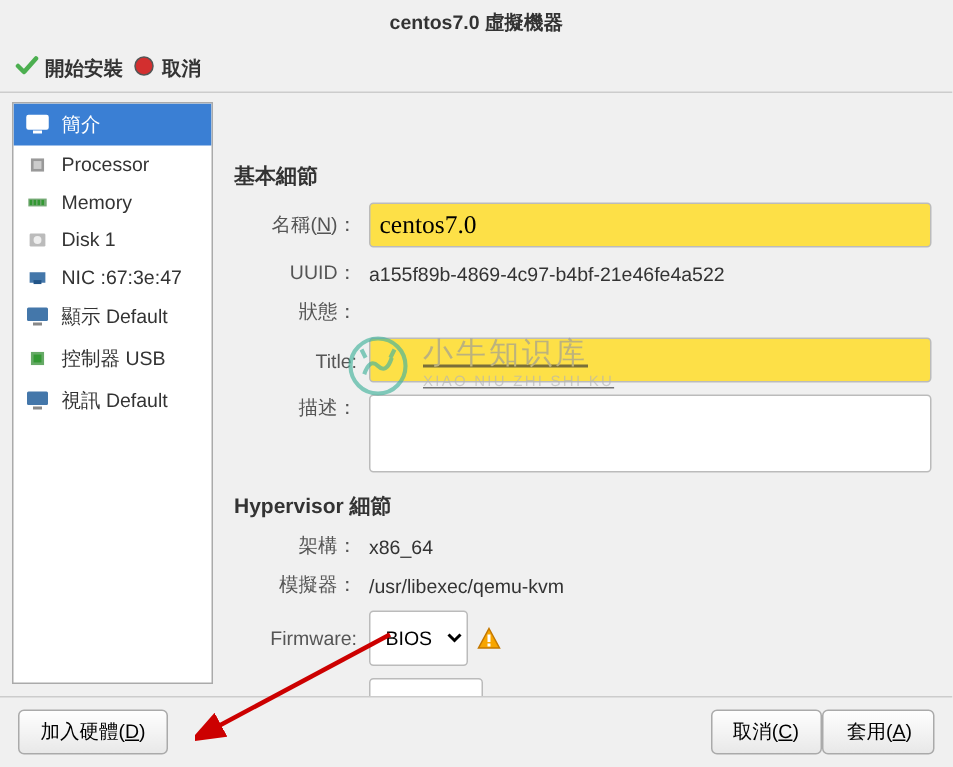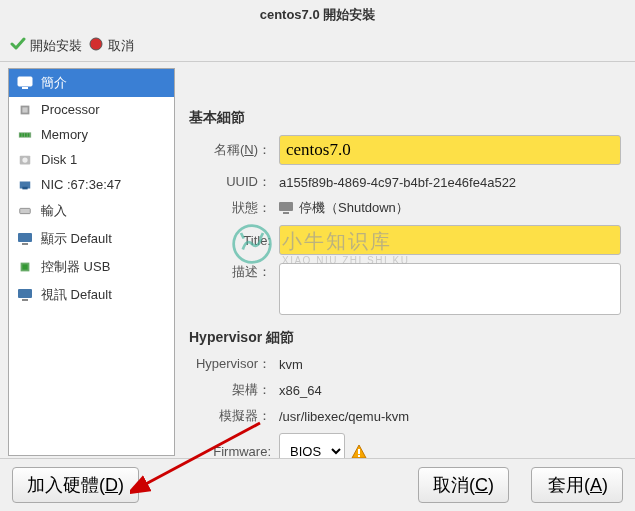--- a/index.html
+++ b/index.html
@@ -1,50 +1,50 @@
 <!DOCTYPE html>
 <html><head>
 <meta charset="utf-8">
 <style>
 * { box-sizing: border-box; margin: 0; padding: 0; font-family: sans-serif; }
 body { width: 635px; height: 511px; background: #f0f0f0; font-size: 13px; color: #333; position: relative; overflow: hidden; }
 .titlebar { text-align: center; font-weight: bold; padding: 6px 0; font-size: 13px; }
 .toolbar { padding: 6px 10px; display: flex; align-items: center; gap: 6px; border-bottom: 1px solid #ccc; }
-.toolbar .item { display: flex; align-items: center; gap: 4px; cursor: pointer; }
+.toolbar .item { display: flex; align-items: center; gap: 4px; cursor: pointer; font-weight: bold; }
 .content { display: flex; height: 400px; }
-.sidebar { width: 167px; border: 1px solid #aaa; background: #fff; margin: 6px 0 6px 8px; overflow: hidden; }
+.sidebar { width: 134px; border: 1px solid #aaa; background: #fff; margin: 6px 0 6px 8px; overflow: hidden; }
 .sidebar-item { display: flex; align-items: center; gap: 8px; padding: 5px 8px; cursor: pointer; }
 .sidebar-item.selected { background: #3a7fd4; color: #fff; }
 .sidebar-item .icon { width: 16px; height: 14px; flex-shrink: 0; }
 .main { flex: 1; padding: 10px 14px; }
 .section-title { font-weight: bold; margin-bottom: 8px; font-size: 14px; margin-top: 37px; }
 .form-row { display: flex; align-items: center; margin-bottom: 8px; }
 .form-row .label { width: 90px; text-align: right; padding-right: 8px; color: #555; }
 .form-row .value { flex: 1; color: #333; display: flex; align-items: center; gap: 6px; }
 .form-row input[type=text] { flex: 1; border: 1px solid #bbb; border-radius: 3px; padding: 4px 6px; background: #fde047; font-size: 17px; font-family: Liberation Serif, serif; }
 .form-row textarea { flex: 1; border: 1px solid #bbb; border-radius: 3px; padding: 4px 6px; height: 52px; background: #fff; resize: none; font-size: 13px; }
 .form-row select { border: 1px solid #bbb; border-radius: 3px; padding: 9px 6px; background: #fff; font-size: 13px; }
 .warning-icon { width: 16px; height: 16px; }
 .footer { position: absolute; bottom: 0; left: 0; right: 0; padding: 8px 12px; border-top: 1px solid #ccc; display: flex; align-items: center; background: #f0f0f0; }
 .footer .left { flex: 0 0 auto; }
 .footer .spacer { flex: 1; }
-button { border: 1px solid #aaa; background: linear-gradient(#fefefe,#e8e8e8); border-radius: 4px; padding: 5px 14px; cursor: pointer; font-size: 18px; }
-button + button { margin-left: 22px; padding-left: 16px; }
+button { border: 1px solid #aaa; background: linear-gradient(#fefefe,#e8e8e8); border-radius: 4px; padding: 5px 14px; cursor: pointer; font-size: 13px; }
+button + button { margin-left: 0; padding-left: 16px; }
 .arrow { position: absolute; pointer-events: none; }
-.watermark { position: absolute; top: 222px; left: 230px; opacity: 0.65; display: flex; align-items: flex-end; gap: 8px; pointer-events: none; }
+.watermark { position: absolute; top: 222px; left: 230px; opacity: 0.65; display: flex; align-items: flex-start; gap: 8px; pointer-events: none; text-decoration: underline; }
 .watermark .logo { width: 44px; height: 44px; }
 .watermark .txt-cn { font-size: 20px; color: #9a9a9a; letter-spacing: 2px; }
 .watermark .txt-py { font-size: 10px; color: #b5b5b5; letter-spacing: 1.5px; }
 .underline { text-decoration: underline; }
 .monitor-icon { width: 14px; height: 12px; display: inline-block; }
 </style>
 </head>
 <body>
 
-<div class="titlebar">centos7.0 開始安裝</div>
+<div class="titlebar">centos7.0 虛擬機器</div>
 
 <div class="toolbar">
   <div class="item">
     <span>
       <svg width="16" height="16" viewBox="0 0 16 16">
           <path d="M2 8 L6 12 L14 3" stroke="#4caf50" stroke-width="3" fill="none" stroke-linecap="round" stroke-linejoin="round"></path>
         </svg>
     </span>
     <span>開始安裝</span>
   </div>
@@ -92,26 +92,20 @@
       <span>Disk 1</span>
     </div>
     <div class="sidebar-item">
       <span class="icon"><svg viewBox="0 0 16 16" width="16" height="14">
             <rect x="2" y="4" width="12" height="8" fill="#47a"></rect>
             <rect x="5" y="10" width="6" height="3" fill="#258"></rect>
           </svg></span>
       <span>NIC :67:3e:47</span>
     </div>
     <div class="sidebar-item">
-      <span class="icon"><svg viewBox="0 0 16 16" width="16" height="14">
-            <rect x="2" y="5" width="12" height="6" rx="1" fill="#ccc" stroke="#888"></rect>
-          </svg></span>
-      <span>輸入</span>
-    </div>
-    <div class="sidebar-item">
       <span class="icon"><svg viewBox="0 0 16 14" width="16" height="14">
             <rect x="1" y="1" width="14" height="9" rx="1" fill="#47a"></rect>
             <rect x="5" y="11" width="6" height="2" fill="#888"></rect>
           </svg></span>
       <span>顯示 Default</span>
     </div>
     <div class="sidebar-item">
       <span class="icon"><svg viewBox="0 0 16 16" width="16" height="14">
             <rect x="3" y="3" width="10" height="10" fill="#6a6"></rect>
             <rect x="5" y="5" width="6" height="6" fill="#393"></rect>
@@ -134,46 +128,35 @@
       <div class="value">
           <input type="text" value="centos7.0" style="">
         </div>
     </div>
     <div class="form-row">
       <div class="label">UUID：</div>
       <div class="value">a155f89b-4869-4c97-b4bf-21e46fe4a522</div>
     </div>
     <div class="form-row">
       <div class="label">狀態：</div>
-      <div class="value">
-        <span class="monitor-icon"><svg viewBox="0 0 14 12" width="14" height="12">
-              <rect x="0" y="0" width="14" height="9" rx="1" fill="#888"></rect>
-              <rect x="4" y="10" width="6" height="2" fill="#888"></rect>
-            </svg></span>
-        <span>停機（Shutdown）</span>
-      </div>
     </div>
     <div class="form-row">
       <div class="label">Title:</div>
       <div class="value">
           <input type="text" value="" style="">
         </div>
     </div>
     <div class="form-row" style="align-items:flex-start;">
       <div class="label">描述：</div>
       <div class="value">
           <textarea style=""></textarea>
         </div>
     </div>
 
     <div class="section-title" style="margin-top:14px;">Hypervisor 細節</div>
-    <div class="form-row">
-      <div class="label">Hypervisor：</div>
-      <div class="value">kvm</div>
-    </div>
     <div class="form-row">
       <div class="label">架構：</div>
       <div class="value">x86_64</div>
     </div>
     <div class="form-row">
       <div class="label">模擬器：</div>
       <div class="value">/usr/libexec/qemu-kvm</div>
     </div>
     <div class="form-row">
       <div class="label">Firmware:</div>

